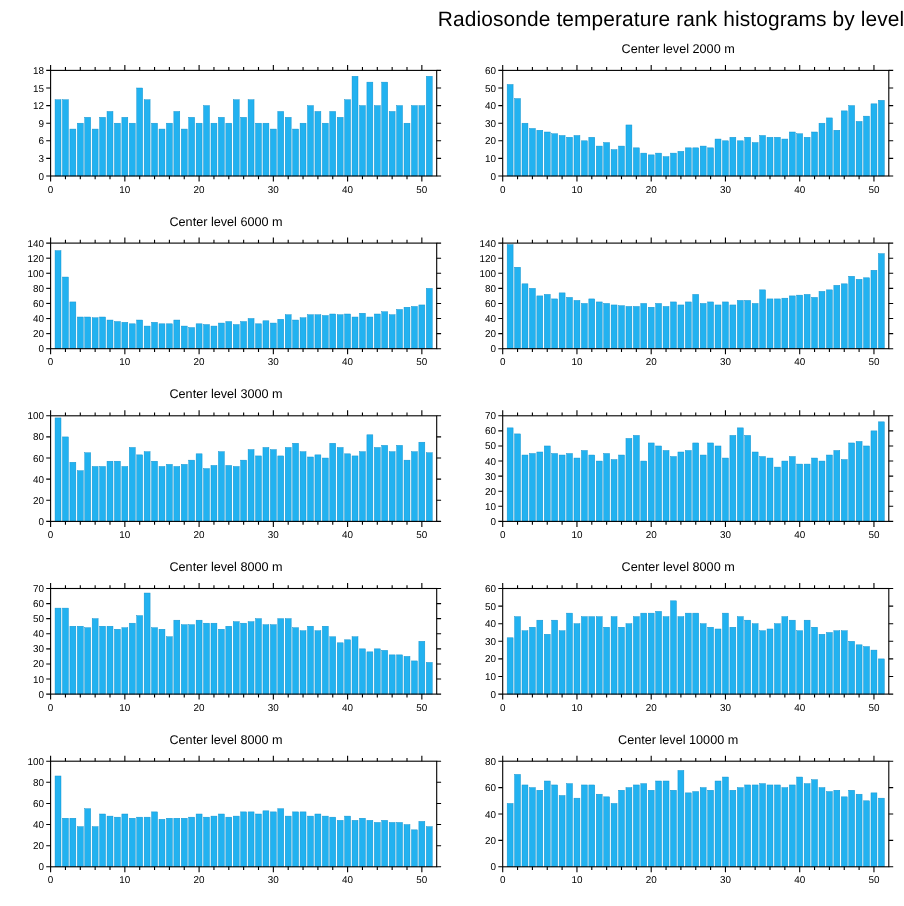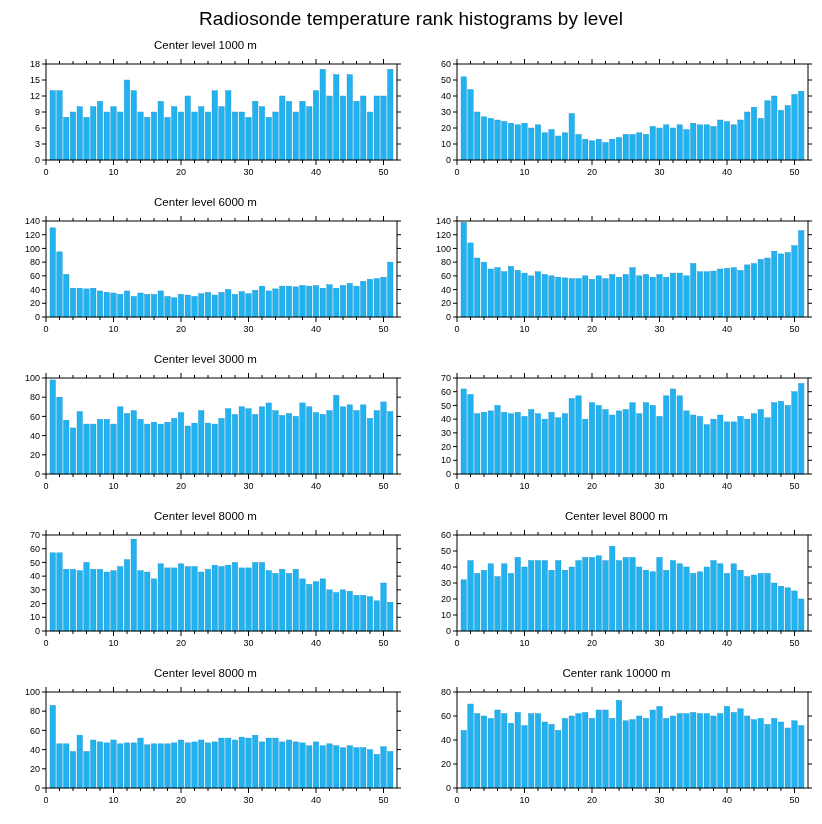--- a/index.html
+++ b/index.html
@@ -17,21 +17,21 @@
   #page {
     position: relative;
     width: 822px;
     height: 824px;
   }
   #main-title {
     position: absolute;
     top: 8px;
     left: 0;
     width: 822px;
-    text-align: center;
+    text-align: right;
     font-size: 19px;
     font-weight: normal;
     letter-spacing: 0.1px;
   }
   .panel-grid {
     position: absolute;
     top: 36px;
     left: 0;
     width: 822px;
     height: 786px;
@@ -82,21 +82,20 @@
     fill: #000000;
   }
 </style>
 </head>
 <body>
 
 <div id="page">
   <div id="main-title">Radiosonde temperature rank histograms by level</div>
   <div class="panel-grid" id="panel-grid">
       <div class="panel">
-        <div class="panel-title">Center level 1000 m</div>
         <div class="plot-wrap">
           <svg class="plot-svg" width="411" height="128" viewBox="0 0 411 128">
             <g>
               <rect class="bar" x="50.05" y="34.67" width="5.40" height="69.33"></rect>
               <rect class="bar" x="56.80" y="34.67" width="5.40" height="69.33"></rect>
               <rect class="bar" x="63.55" y="61.33" width="5.40" height="42.67"></rect>
               <rect class="bar" x="70.30" y="56.00" width="5.40" height="48.00"></rect>
               <rect class="bar" x="77.05" y="50.67" width="5.40" height="53.33"></rect>
               <rect class="bar" x="83.80" y="61.33" width="5.40" height="42.67"></rect>
               <rect class="bar" x="90.55" y="50.67" width="5.40" height="53.33"></rect>
@@ -222,20 +221,21 @@
             <text x="46" y="119" text-anchor="middle" class="ticklabel">0</text>
             <text x="113.5" y="119" text-anchor="middle" class="ticklabel">10</text>
             <text x="181" y="119" text-anchor="middle" class="ticklabel">20</text>
             <text x="248.49999999999997" y="119" text-anchor="middle" class="ticklabel">30</text>
             <text x="316" y="119" text-anchor="middle" class="ticklabel">40</text>
             <text x="383.5" y="119" text-anchor="middle" class="ticklabel">50</text>
           </svg>
         </div>
       </div>
       <div class="panel">
+        <div class="panel-title">Center level 2000 m</div>
         <div class="plot-wrap">
           <svg class="plot-svg" width="411" height="128" viewBox="0 0 411 128">
             <g>
               <rect class="bar" x="50.05" y="20.80" width="5.40" height="83.20"></rect>
               <rect class="bar" x="56.80" y="33.60" width="5.40" height="70.40"></rect>
               <rect class="bar" x="63.55" y="56.00" width="5.40" height="48.00"></rect>
               <rect class="bar" x="70.30" y="60.80" width="5.40" height="43.20"></rect>
               <rect class="bar" x="77.05" y="62.40" width="5.40" height="41.60"></rect>
               <rect class="bar" x="83.80" y="64.00" width="5.40" height="40.00"></rect>
               <rect class="bar" x="90.55" y="65.60" width="5.40" height="38.40"></rect>
@@ -1345,21 +1345,21 @@
             <text x="46" y="119" text-anchor="middle" class="ticklabel">0</text>
             <text x="113.5" y="119" text-anchor="middle" class="ticklabel">10</text>
             <text x="181" y="119" text-anchor="middle" class="ticklabel">20</text>
             <text x="248.49999999999997" y="119" text-anchor="middle" class="ticklabel">30</text>
             <text x="316" y="119" text-anchor="middle" class="ticklabel">40</text>
             <text x="383.5" y="119" text-anchor="middle" class="ticklabel">50</text>
           </svg>
         </div>
       </div>
       <div class="panel">
-        <div class="panel-title">Center rank 10000 m</div>
+        <div class="panel-title">Center level 10000 m</div>
         <div class="plot-wrap">
           <svg class="plot-svg" width="411" height="128" viewBox="0 0 411 128">
             <g>
               <rect class="bar" x="50.05" y="46.40" width="5.40" height="57.60"></rect>
               <rect class="bar" x="56.80" y="20.00" width="5.40" height="84.00"></rect>
               <rect class="bar" x="63.55" y="29.60" width="5.40" height="74.40"></rect>
               <rect class="bar" x="70.30" y="32.00" width="5.40" height="72.00"></rect>
               <rect class="bar" x="77.05" y="34.40" width="5.40" height="69.60"></rect>
               <rect class="bar" x="83.80" y="26.00" width="5.40" height="78.00"></rect>
               <rect class="bar" x="90.55" y="29.60" width="5.40" height="74.40"></rect>

